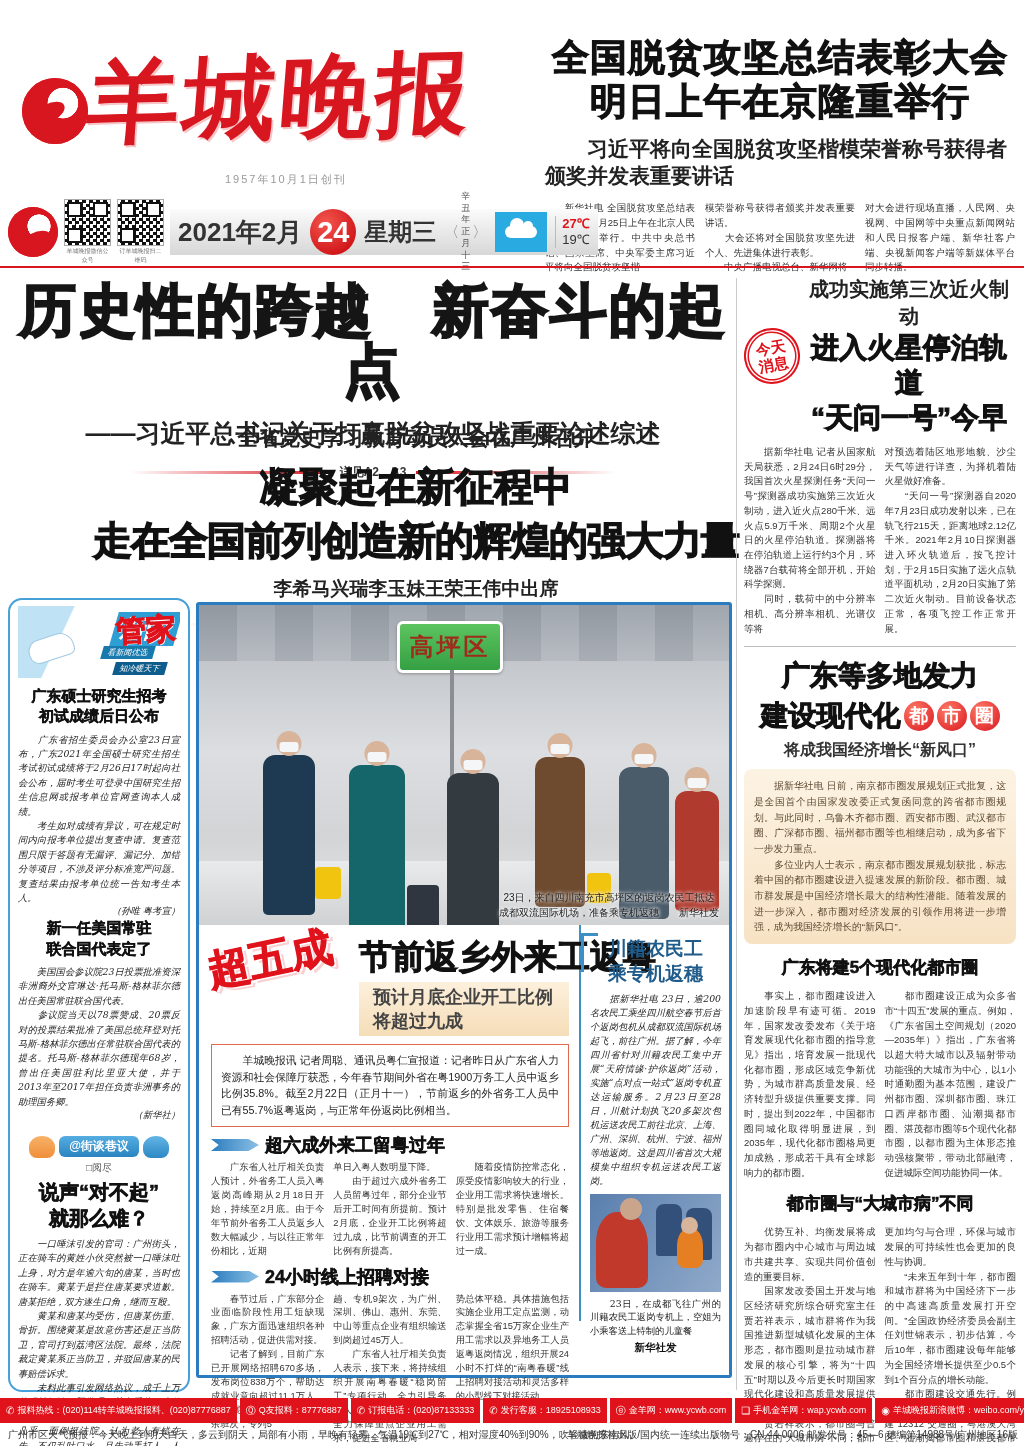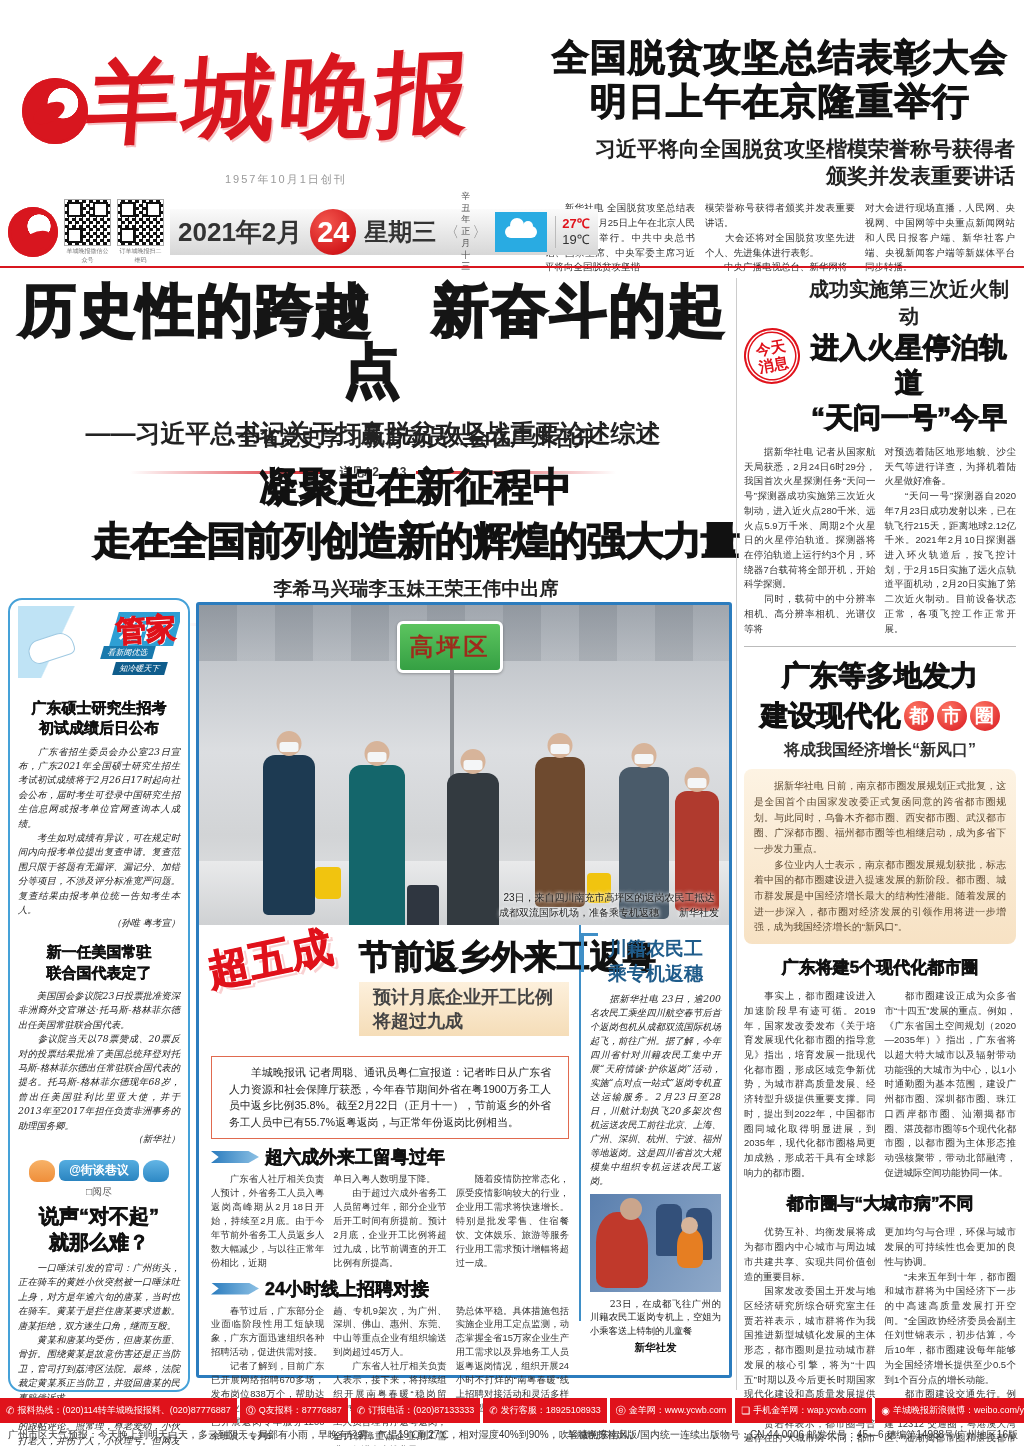--- a/index.html
+++ b/index.html
@@ -11,21 +11,21 @@
       background:radial-gradient(circle at 62% 38%, #fff 0 26%, #d8161f 27%);box-shadow:inset 0 0 0 3px #d8161f;}
   .logo-swirl::after{content:"";position:absolute;left:10px;top:26px;width:34px;height:18px;border-radius:50%;
       background:#d8161f;transform:rotate(-28deg);}
   .logo-text{font-family:"DejaVu Serif",serif;font-weight:bold;font-size:92px;line-height:1;color:#d8161f;
       transform:skewX(-6deg) rotate(-1.5deg);letter-spacing:4px;text-shadow:2px 2px 0 rgba(216,22,31,.25);}
   .founded{position:absolute;left:225px;top:172px;font-size:11px;color:#999;letter-spacing:2px;}
   
   .top-story{position:absolute;left:545px;top:36px;width:470px;}
   .ts-h{font-size:37px;font-weight:900;color:#111;text-align:center;line-height:1.2;
         -webkit-text-stroke:1px #111;letter-spacing:1px;}
-  .ts-sub{margin-top:10px;font-size:21px;font-weight:600;color:#222;line-height:1.3;text-indent:2em;text-align:right;}
+  .ts-sub{margin-top:10px;font-size:21px;font-weight:600;color:#222;line-height:1.3;text-indent:2em;}
   .ts-cols{margin-top:12px;display:flex;gap:10px;}
   .ts-cols .col{flex:1;font-size:9.5px;line-height:1.55;color:#333;text-align:justify;white-space:pre-line;}
   .rule-red{position:absolute;left:0;top:266px;width:1024px;height:2px;background:#d8161f;}
   
   .date-bar{position:absolute;left:8px;top:203px;width:505px;height:58px;display:flex;align-items:center;gap:6px;}
   .qr{width:45px;height:45px;border:1px solid #aaa;background:
       repeating-conic-gradient(#111 0 25%, #fff 0 50%);background-size:7px 7px;position:relative;}
   .qr i{position:absolute;width:11px;height:11px;border:2px solid #111;background:#fff;}
   .qr i.a{left:2px;top:2px}.qr i.b{right:2px;top:2px}.qr i.c{left:2px;bottom:2px}
   .qr-cap{font-size:6px;color:#777;text-align:center;margin-top:1px;}
@@ -85,21 +85,21 @@
   .nm-tri{position:absolute;left:-20px;top:-14px;width:110px;height:86px;background:linear-gradient(115deg,#bfe3f5 55%,transparent 56%);}
   .glove{position:absolute;left:10px;top:30px;width:44px;height:22px;background:#fff;border:1.5px solid #9fc9e2;
       border-radius:12px 14px 6px 10px;transform:rotate(-18deg);}
   .nm-r1{position:absolute;right:2px;top:6px;background:#2e9fd4;color:#fff;font-size:15px;font-weight:800;
       padding:1px 8px;transform:skewX(-16deg);}
   .nm-r1 b{font-size:24px;font-weight:900;color:#fff;-webkit-text-stroke:.5px #fff;}
   .nm-guanjia{position:absolute;right:4px;top:4px;font-size:30px;font-weight:900;color:#e0121b;-webkit-text-stroke:1px #e0121b;
       text-shadow:1px 1px 0 #fff;transform:rotate(-3deg);}
   .nm-r2{position:absolute;right:26px;top:40px;background:#1879ad;color:#fff;font-size:8px;padding:1px 6px;transform:skewX(-16deg);}
   .nm-r3{position:absolute;right:14px;top:56px;background:#0f5d8c;color:#fff;font-size:8px;padding:1px 6px;transform:skewX(-16deg);}
-  .sb-title{font-size:15px;font-weight:900;color:#111;text-align:center;line-height:1.35;margin-top:12px;-webkit-text-stroke:.4px #111;}
+  .sb-title{font-size:15px;font-weight:900;color:#111;text-align:center;line-height:1.35;margin-top:0;-webkit-text-stroke:.4px #111;}
   .sb-body{margin-top:6px;font-family:"DejaVu Serif",serif;font-style:italic;font-size:9.3px;line-height:1.55;color:#222;
       text-align:justify;white-space:pre-line;}
   .sb-sign{font-family:"DejaVu Serif",serif;font-style:italic;font-size:9.3px;color:#222;text-align:right;}
   .jtxy{margin-top:14px;display:flex;align-items:center;justify-content:center;gap:4px;}
   .head-o{width:26px;height:22px;border-radius:50% 50% 8px 8px;background:linear-gradient(#f7b267,#ef8e3a);}
   .head-b{width:26px;height:22px;border-radius:50% 50% 8px 8px;background:linear-gradient(#63b5e5,#2d88c4);}
   .ribbon{background:linear-gradient(#55ade0,#2a84c0);color:#fff;font-size:12px;font-weight:800;border-radius:6px;
       padding:2px 10px;white-space:nowrap;}
   .author{font-size:10px;color:#555;text-align:center;margin-top:3px;}
   .essay-t{font-size:20px;font-weight:900;color:#111;text-align:center;line-height:1.3;margin-top:4px;-webkit-text-stroke:.6px #111;}
@@ -125,21 +125,21 @@
       text-shadow:0 0 4px #fff,0 0 4px #fff;white-space:pre-line;}
   .center-body{display:flex;height:396px;}
   .cb-left{flex:1;padding:10px 10px 6px 12px;min-width:0;}
   .cb-right{width:150px;border-left:2px solid #3f8fc7;padding:8px 8px 6px 9px;box-sizing:border-box;flex:0 0 auto;}
   .head-row{position:relative;min-height:64px;}
   .badge-cwc{position:absolute;left:-4px;top:-4px;transform:rotate(-12deg);font-size:42px;font-weight:900;color:#e0121b;
       -webkit-text-stroke:1px #e0121b;text-shadow:2px 2px 0 #fff,4px 4px 0 rgba(224,18,27,.2);}
   .head-main{margin-left:148px;font-size:33px;font-weight:900;color:#111;-webkit-text-stroke:1px #111;white-space:nowrap;}
   .subhead{margin:2px 0 0 148px;display:inline-block;background:linear-gradient(#fdf0dc,#f5ddb8);
       padding:3px 14px;font-size:18px;font-weight:700;color:#444;}
-  .lede-box{border:1.5px solid #e06a4f;padding:7px 17px;font-size:10.8px;line-height:1.55;color:#222;margin:20px 0 6px;
+  .lede-box{border:1.5px solid #e06a4f;padding:7px 9px;font-size:10.8px;line-height:1.55;color:#222;margin:8px 0 6px;
       text-align:justify;white-space:pre-line;}
   .sec-row{display:flex;align-items:center;gap:6px;margin:6px 0 4px;}
   .arrow-deco{width:48px;height:12px;background:linear-gradient(90deg,#2b7cbe,#8cc0e4);
       clip-path:polygon(0 0,78% 0,100% 50%,78% 100%,0 100%,16% 50%);flex:0 0 auto;}
   .sec-t{font-size:18px;font-weight:900;color:#111;-webkit-text-stroke:.5px #111;white-space:nowrap;}
   .cols3{display:flex;gap:9px;}
   .cols3 .col{flex:1;font-size:9.3px;line-height:1.5;color:#333;text-align:justify;white-space:pre-line;min-width:0;}
   .side-t{font-size:19px;font-weight:800;color:#1f5c8b;text-align:center;line-height:1.3;position:relative;padding-top:4px;}
   .side-t::before{content:"";position:absolute;left:-9px;top:0;width:14px;height:36px;border-left:3px solid #3f8fc7;border-top:3px solid #3f8fc7;}
   .side-body{margin-top:6px;font-family:"DejaVu Serif",serif;font-style:italic;font-size:9.3px;line-height:1.5;color:#222;

